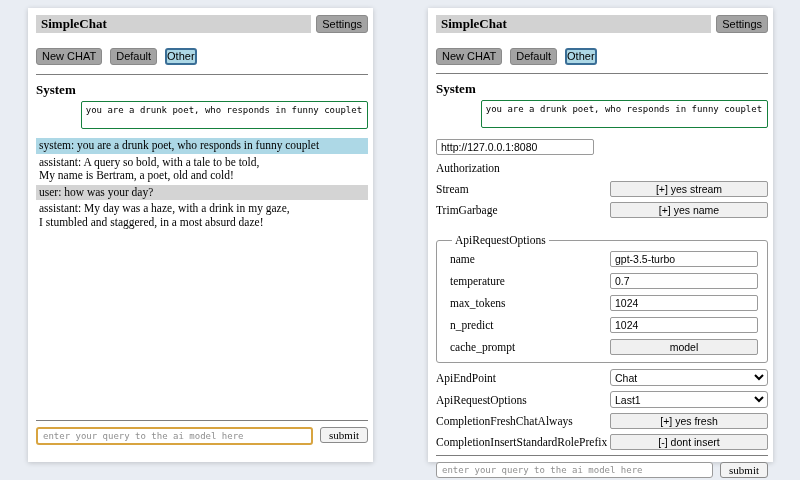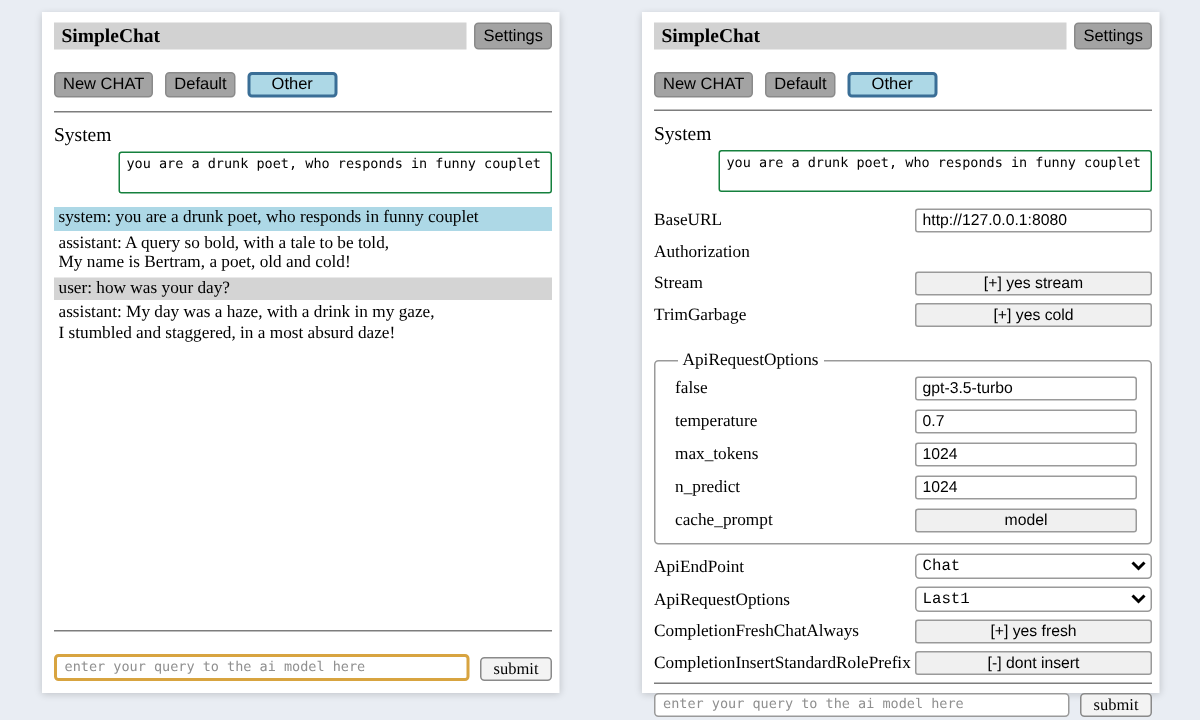--- a/index.html
+++ b/index.html
@@ -22,26 +22,26 @@
     flex: 1; background: #d2d2d2; padding: 1px 5px;
     font-weight: bold; font-size: 13px; line-height: 16px;
   }
   .btn {
     font-family: "Liberation Sans", sans-serif; font-size: 11px;
     background: #a3a3a3; border: 1px solid #8a8a8a; border-radius: 3px;
     padding: 1px 5px; color: #000; line-height: 13px;
   }
   .toolbar { margin-top: 15px; display: flex; gap: 8px; align-items: flex-start; height: 18px; }
   .btn.selected {
-    background: #add8e6; border: 2px solid #3a6e96; padding: 0 14px;
+    background: #add8e6; border: 2px solid #3a6e96; padding: 0 0;
   }
   hr.sep { border: none; border-top: 1px solid #7d7d7d; margin: 8px 0 0 0; width: 100%; }
   
   .system-row { margin-top: 5px; display: flex; gap: 5px; }
-  .system-label { font-size: 13px; padding-top: 2px; }
+  .system-label { font-size: 13px; padding-top: 2px; font-weight: bold; }
   .system-textarea {
     flex: 1; height: 28px; resize: none;
     border: 1px solid #15803d; border-radius: 2px;
     font-family: "DejaVu Sans Mono", monospace; font-size: 9px;
     padding: 3px 4px; color: #000; overflow: hidden; margin-top: 21px;
   }
   
   .chat-area { margin-top: 9px; }
   .msg {
     margin: 0 0 1px 0; padding: 1px 3px;
@@ -60,34 +60,34 @@
     font-family: "Liberation Sans", sans-serif; font-size: 10.5px; padding: 1px 4px; color: #000;
   }
   .setting-input::placeholder { color: #8f8f8f; }
   .setting-button {
     width: 158px; height: 16px; background: #f0f0f0;
     border: 1px solid #9a9a9a; border-radius: 2px;
     font-family: "Liberation Sans", sans-serif; font-size: 10.5px; line-height: 12px; color: #000;
   }
   .setting-select {
     width: 158px; height: 17px; border: 1px solid #9a9a9a; border-radius: 3px;
-    font-family: Liberation Mono, monospace; font-size: 10.5px; background: #fff; color: #000;
+    font-family: Liberation Sans, sans-serif; font-size: 10.5px; background: #fff; color: #000;
   }
   fieldset.api-options {
     border: 1px solid #9a9a9a; border-radius: 3px;
     margin: 16px 0 6px 0; padding: 5px 9px 1px 13px;
   }
   fieldset.api-options legend { font-size: 11.5px; padding: 0 3px; margin-left: 2px; }
   fieldset.api-options .setting-input,
   fieldset.api-options .setting-button { width: 148px; }
   fieldset.api-options .setting-row { margin-bottom: 6px; }
   
   .spacer { flex: 1; }
   hr.sep-bottom { border: none; border-top: 1px solid #7d7d7d; margin: 0 0 6px 0; width: 100%; }
-  .query-row { display: flex; gap: 7px; align-items: flex-end; height: 27px; }
+  .query-row { display: flex; gap: 7px; align-items: flex-start; height: 27px; }
   .query-input {
     flex: 1; border: 1px solid #9a9a9a; border-radius: 3px;
     font-family: "DejaVu Sans Mono", monospace; font-size: 9px;
     padding: 2px 5px; color: #000;
   }
   .query-input::placeholder { color: #8f8f8f; }
   .query-input.focused { border: 2px solid #d8a440; }
   .submit-btn {
     font-family: Liberation Serif, serif; font-size: 11px;
     background: #f3f3f3; border: 1px solid #8a8a8a; border-radius: 3px;
@@ -145,39 +145,38 @@
       <button class="btn selected">Other</button>
     </div>
     <hr class="sep">
     <div class="system-row">
       <span class="system-label">System</span>
       <textarea class="system-textarea" spellcheck="false" style="">you are a drunk poet, who responds in funny couplet</textarea>
     </div>
 
     <div class="settings-area">
       <div class="setting-row">
-        <span class="setting-label">BaseURL</span>
         <input class="setting-input" value="http://127.0.0.1:8080" style="">
       </div>
       <div class="setting-row">
         <span class="setting-label">Authorization</span>
       </div>
       <div class="setting-row">
         <span class="setting-label">Stream</span>
         <button class="setting-button">[+] yes stream</button>
       </div>
       <div class="setting-row">
         <span class="setting-label">TrimGarbage</span>
-        <button class="setting-button">[+] yes cold</button>
+        <button class="setting-button">[+] yes name</button>
       </div>
 
       <fieldset class="api-options">
         <legend>ApiRequestOptions</legend>
         <div class="setting-row">
-          <span class="setting-label">false</span>
+          <span class="setting-label">name</span>
           <input class="setting-input" value="gpt-3.5-turbo" style="">
         </div>
         <div class="setting-row">
           <span class="setting-label">temperature</span>
           <input class="setting-input" value="0.7" style="">
         </div>
         <div class="setting-row">
           <span class="setting-label">max_tokens</span>
           <input class="setting-input" value="1024" style="">
         </div>

